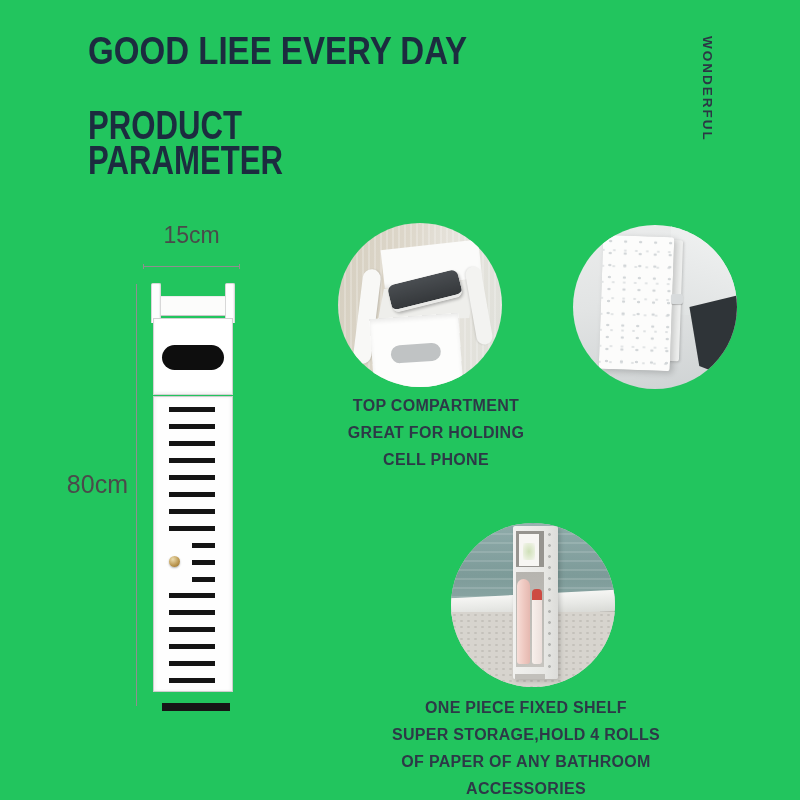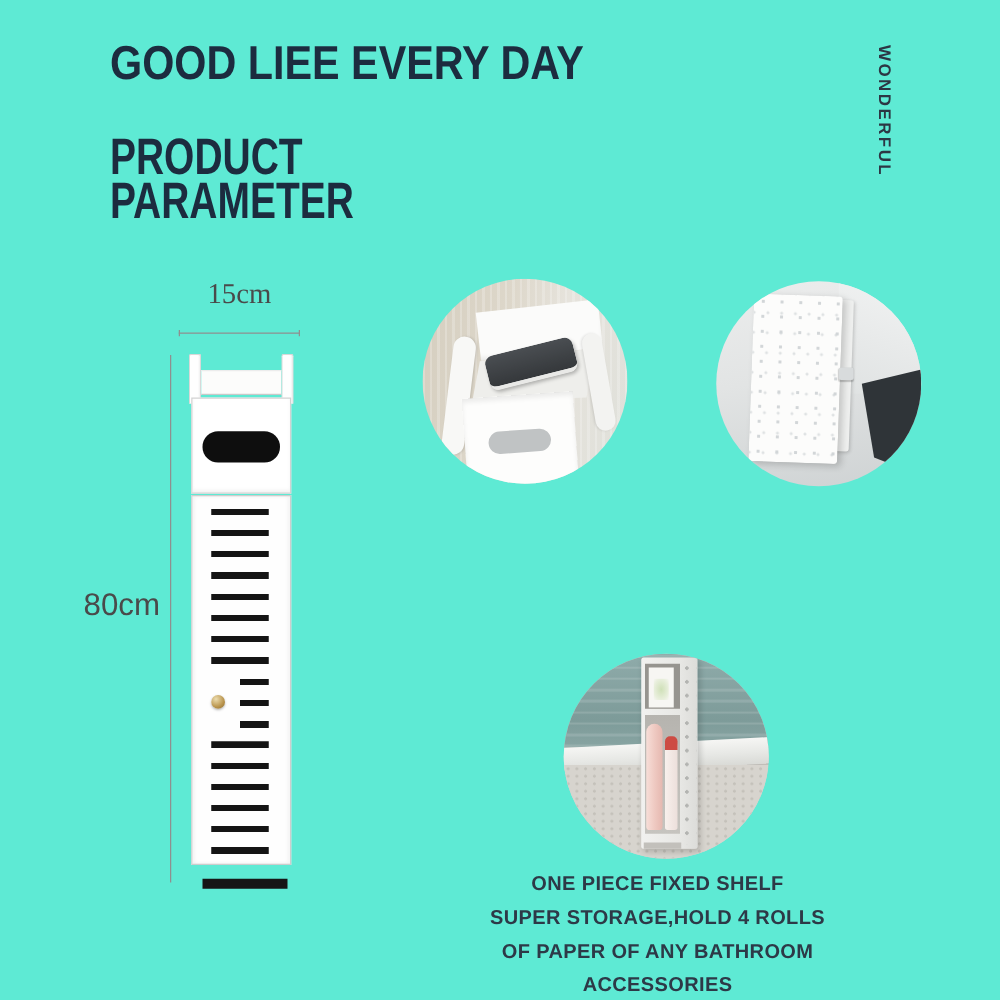--- a/index.html
+++ b/index.html
@@ -1,19 +1,19 @@
 <!DOCTYPE html>
 <html><head>
 <meta charset="utf-8">
 <style>
   * { margin:0; padding:0; box-sizing:border-box; }
   html,body { background:#ffffff; }
   .canvas {
     position:relative; width:800px; height:800px; margin:0 auto;
-    background:#5eead4; overflow:hidden;
+    background:#22c55e; overflow:hidden;
     font-family:"Liberation Sans", sans-serif;
   }
 
   
   .main-title {
     position:absolute; left:88px; top:30px;
     font-size:38px; font-weight:bold; color:#1c2c3f;
     white-space:nowrap; transform:scaleX(.87); transform-origin:left top;
     letter-spacing:0px;
   }
@@ -24,21 +24,21 @@
     transform:scaleX(.76); transform-origin:left top;
   }
   .vertical-brand {
     position:absolute; left:700px; top:36px; height:130px;
     writing-mode:vertical-lr;
     font-size:13.5px; font-weight:bold; color:#2c3644; letter-spacing:2px;
   }
 
   
   .dim-label { position:absolute; color:#4a4a4a; }
-  .dim-width  { left:143px; top:222px; width:97px; text-align:center; font-size:23px;font-family:Liberation Serif, serif; }
+  .dim-width  { left:143px; top:222px; width:97px; text-align:center; font-size:23px; }
   .dim-height { left:58px;  top:470px; width:70px; text-align:right;  font-size:25px; }
   .dim-hline {
     position:absolute; left:143px; top:266px; width:97px; height:1px; background:#8f8f8f;
   }
   .dim-hline::before, .dim-hline::after {
     content:""; position:absolute; top:-2px; width:1px; height:5px; background:#8f8f8f;
   }
   .dim-hline::before { left:0; } .dim-hline::after { right:0; }
   .dim-vline {
     position:absolute; left:136px; top:284px; width:1px; height:422px; background:#8f8f8f;
@@ -266,20 +266,23 @@
   <div class="feature-photo photo-1">
     <div class="p1-backwall"></div>
     <div class="p1-tray"></div>
     <div class="p1-phone"></div>
     <div class="p1-leftrail"></div>
     <div class="p1-rightrail"></div>
     <div class="p1-front">
       <div class="p1-front-slot"></div>
     </div>
   </div>
+  <div class="feature-caption caption-1">TOP COMPARTMENT
+GREAT FOR HOLDING
+CELL PHONE</div>
 
   <div class="feature-photo photo-2">
     <div class="p2-corner"></div>
     <div class="p2-dark"></div>
     <div class="p2-hinge"></div>
     <div class="p2-board"></div>
     <div class="p2-latch"></div>
   </div>
 
   <div class="feature-photo photo-3">

